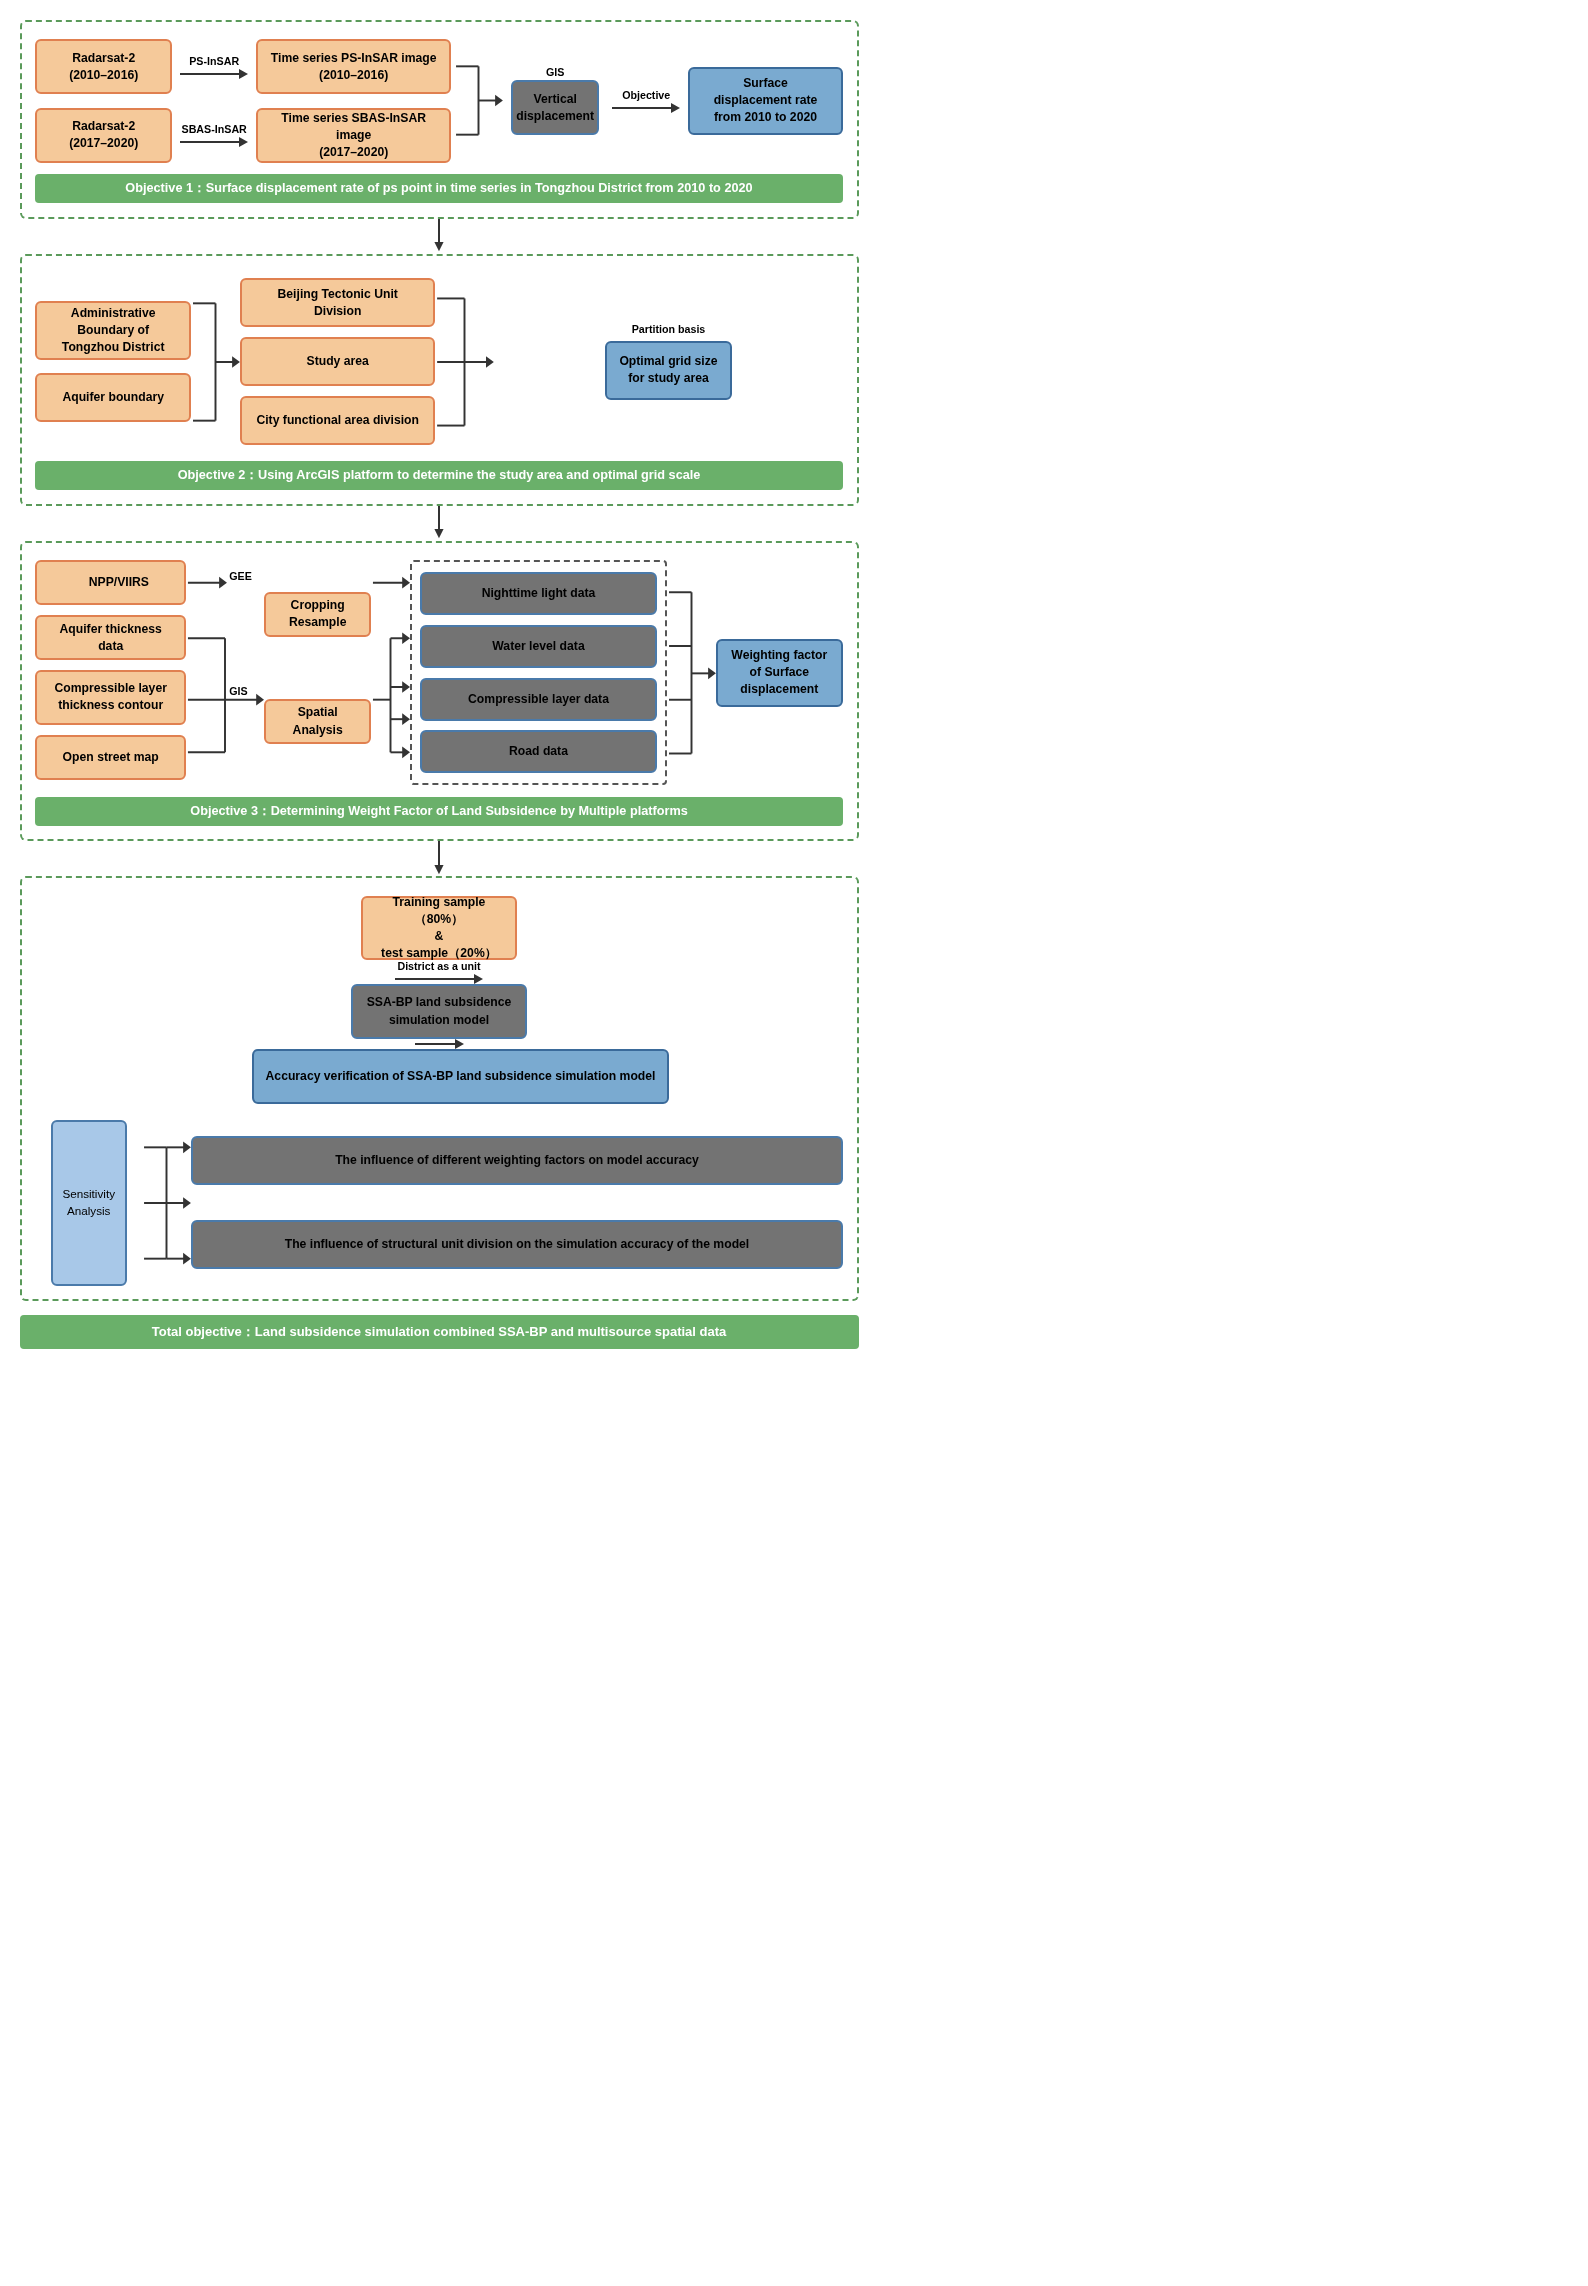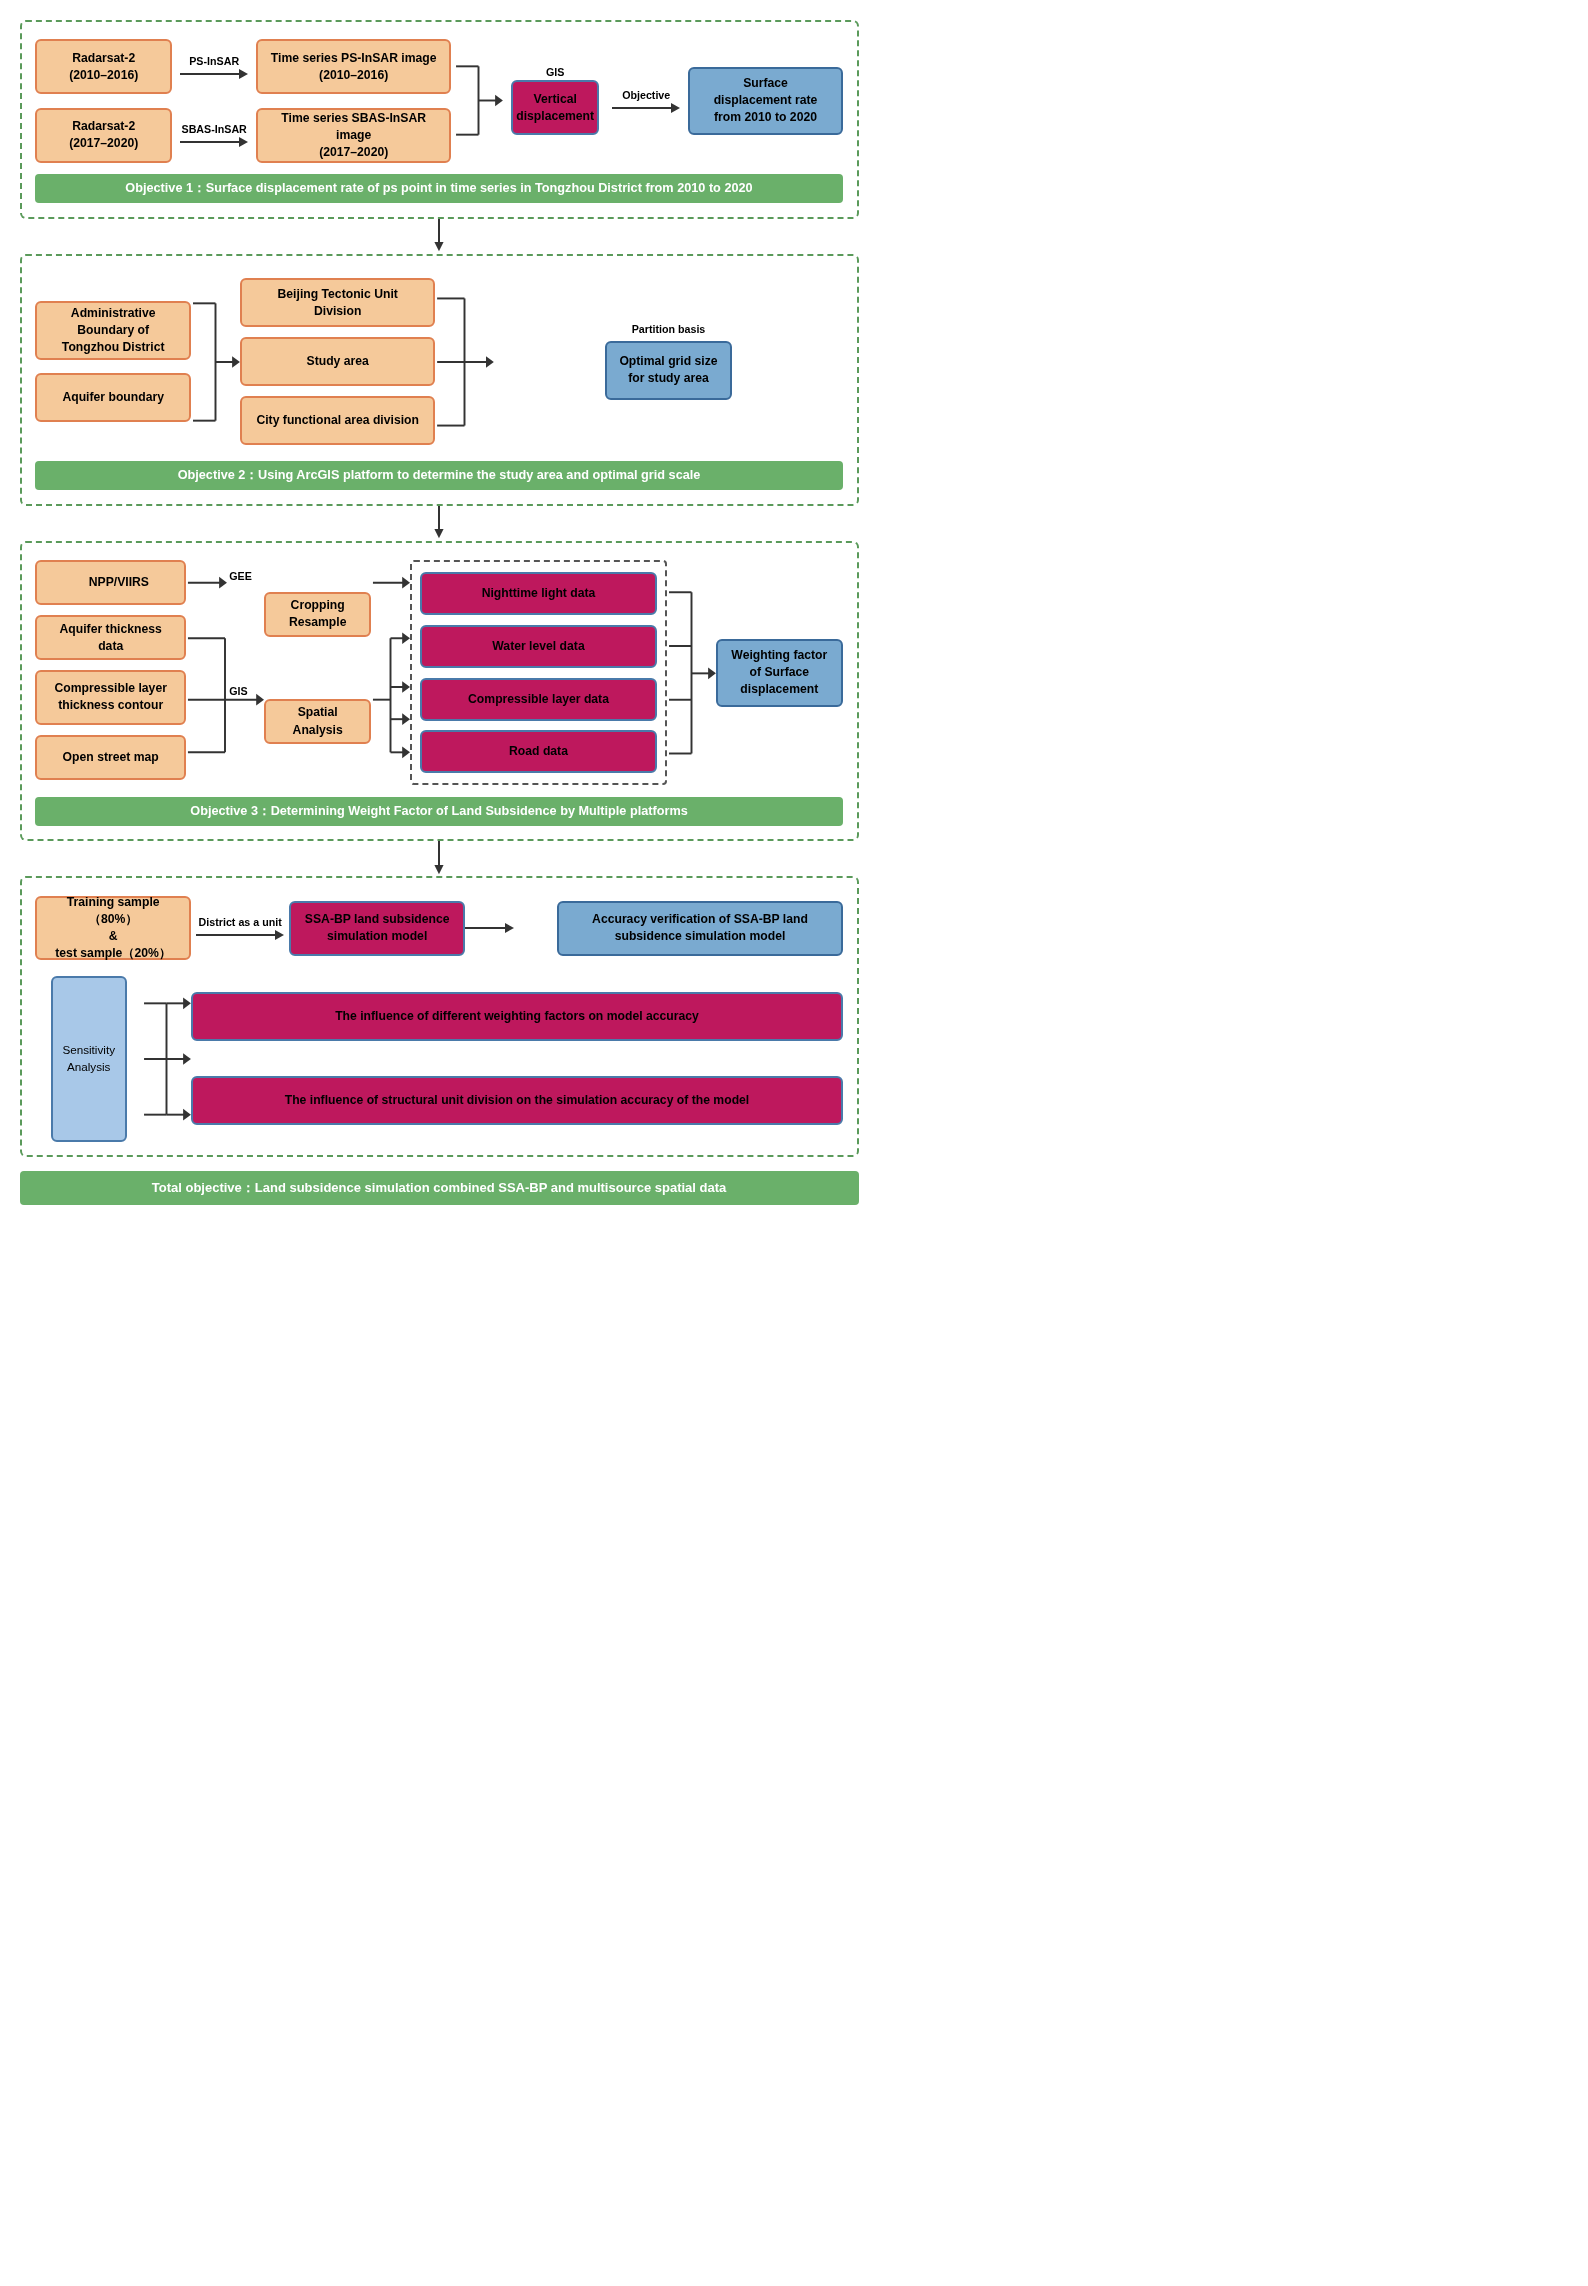--- a/index.html
+++ b/index.html
@@ -69,21 +69,21 @@
       background: #f5c99a;
       border: 2px solid #e08050;
       border-radius: 5.9px;
       padding: 7.8px 11.7px;
       text-align: center;
       font-weight: bold;
       font-size: 12.2px;
       line-height: 1.4;
     }
     .box-blue {
-      background: #be185d;
+      background: #737373;
       border: 2px solid #4a7aaa;
       border-radius: 5.9px;
       padding: 7.8px 11.7px;
       text-align: center;
       font-weight: bold;
       font-size: 12.2px;
       line-height: 1.4;
     }
     .box-blue-dark {
       background: #7aaad0;
@@ -173,21 +173,21 @@
       padding: 9.8px 7.8px;
       flex: 1;
       display: flex;
       flex-direction: column;
       gap: 7.8px;
     }
 
     
     .sec4-top {
       display: flex;
-      flex-direction: row;
+      flex-direction: column;
       align-items: center;
       gap: 0;
       margin-bottom: 15.6px;
     }
     .sec4-bottom {
       display: flex;
       flex-direction: row;
       align-items: stretch;
       gap: 0;
     }

